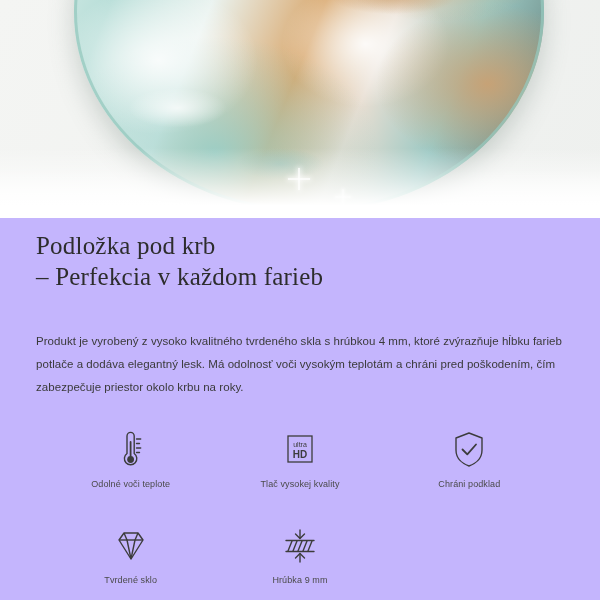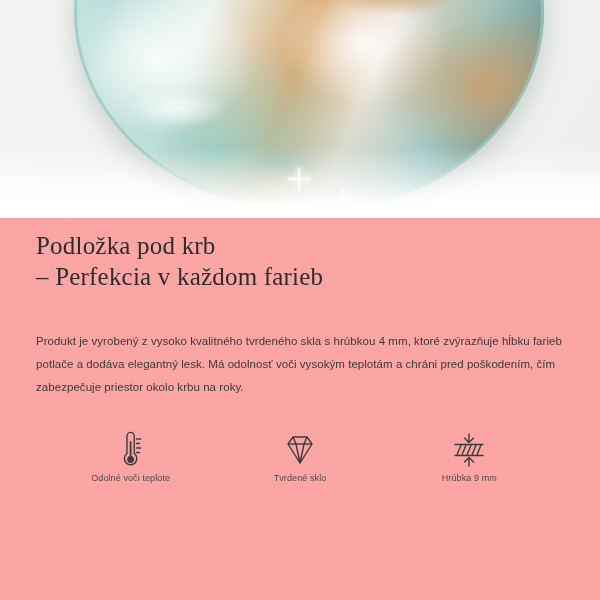--- a/index.html
+++ b/index.html
@@ -10,21 +10,21 @@
     width: 600px;
     height: 600px;
     background: #ffffff;
     font-family: "Liberation Sans", sans-serif;
     overflow: hidden;
   }
   .page {
     position: relative;
     width: 600px;
     height: 600px;
-    background: #fca5a5;
+    background: #c4b5fd;
     overflow: hidden;
   }
 
   
   .hero {
     position: relative;
     width: 600px;
     height: 218px;
     overflow: hidden;
     background: #ffffff;
@@ -151,20 +151,21 @@
     justify-content: flex-start;
     height: 82px;
   }
   .feature-icon {
     height: 46px;
     display: flex;
     align-items: center;
     justify-content: center;
   }
   .feature-label {
+    margin-top: 6px;
     font-size: 9px;
     color: #4a4a4a;
     letter-spacing: 0.1px;
     text-align: right;
   }
   svg { display: block; }
 </style>
 </head>
 <body>
 
@@ -200,21 +201,40 @@
               <path d="M25.5 11 h4.2"></path>
               <path d="M25.5 15.5 h3"></path>
               <path d="M25.5 20 h4.2"></path>
               <path d="M25.5 24.5 h3"></path>
             </g>
           </svg>
         </div>
         <div class="feature-label">Odolné voči teplote</div>
       </div>
 
-
+      <div class="feature">
+        <div class="feature-icon">
+          <svg width="44" height="40" viewBox="0 0 44 40">
+            <rect x="10" y="6" width="24" height="26" fill="none" stroke="#3c3c3c" stroke-width="1.3"></rect>
+            <text x="22" y="17" text-anchor="middle" font-family="Liberation Sans, sans-serif" font-size="7" fill="#3c3c3c">ultra</text>
+            <text x="22" y="28" text-anchor="middle" font-family="Liberation Sans, sans-serif" font-size="10" font-weight="bold" fill="#3c3c3c">HD</text>
+          </svg>
+        </div>
+        <div class="feature-label">Tlač vysokej kvality</div>
+      </div>
+
+      <div class="feature">
+        <div class="feature-icon">
+          <svg width="40" height="42" viewBox="0 0 40 42">
+            <path d="M20 4 L33 9 v12 c0 9 -7 14 -13 16 c-6 -2 -13 -7 -13 -16 V9 z" fill="none" stroke="#3c3c3c" stroke-width="1.4" stroke-linejoin="round"></path>
+            <path d="M13.5 20.5 l4.8 4.8 L27 15.5" fill="none" stroke="#3c3c3c" stroke-width="1.8" stroke-linecap="round" stroke-linejoin="round"></path>
+          </svg>
+        </div>
+        <div class="feature-label">Chráni podklad</div>
+      </div>
 
       <div class="feature">
         <div class="feature-icon">
           <svg width="46" height="40" viewBox="0 0 46 40">
             <g fill="none" stroke="#3c3c3c" stroke-width="1.4" stroke-linejoin="round">
               <path d="M11 14 L16 7 h14 l5 7 L23 33 z"></path>
               <path d="M11 14 h24"></path>
               <path d="M16 7 L19 14 L23 33"></path>
               <path d="M30 7 L27 14 L23 33"></path>
             </g>

